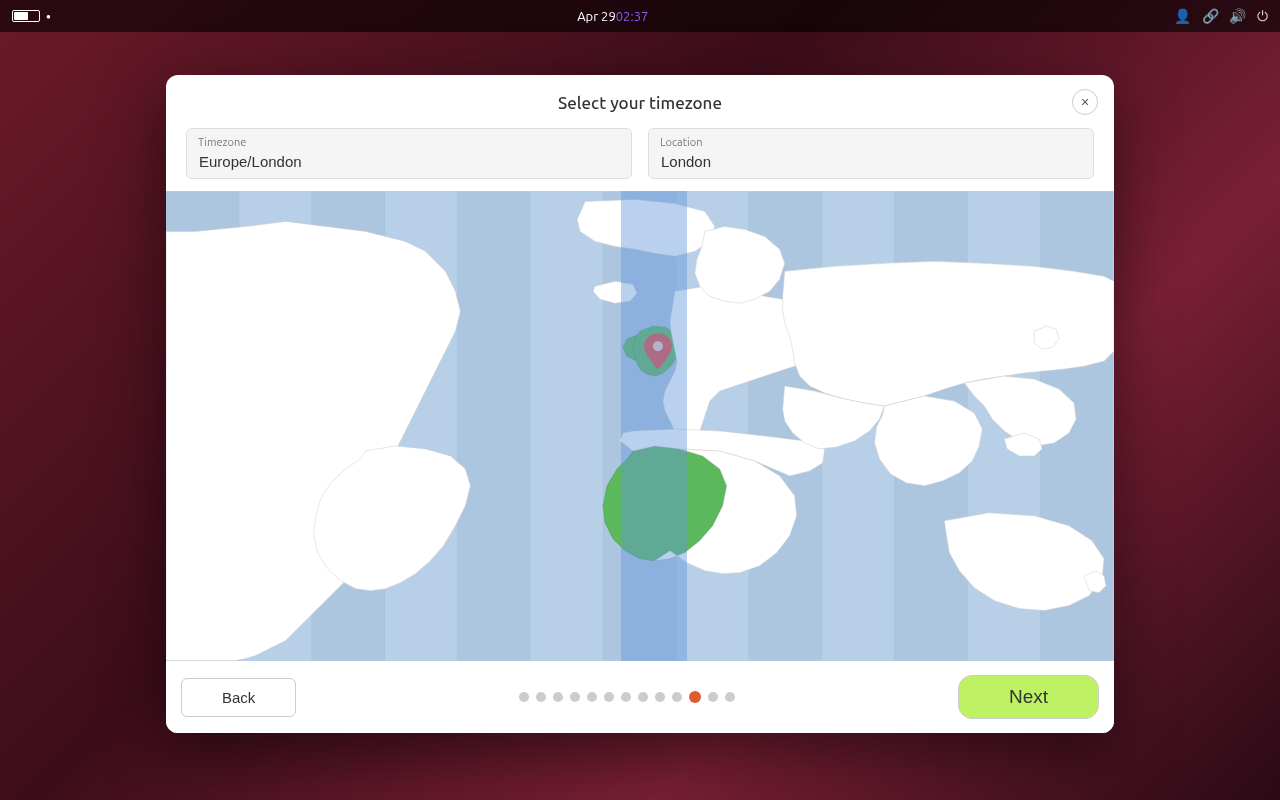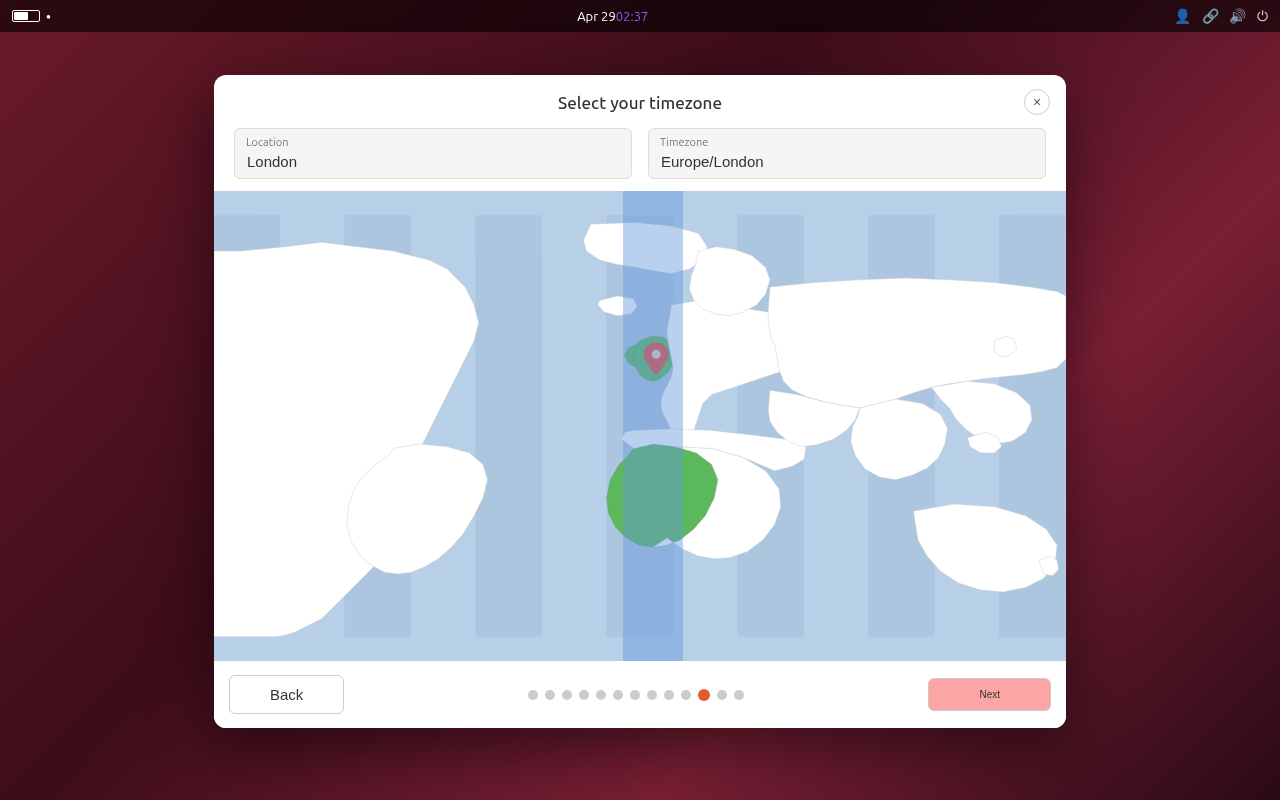--- a/index.html
+++ b/index.html
@@ -65,21 +65,21 @@
       align-items: center;
       gap: 10px;
     }
 
     
     .dialog {
       position: absolute;
       top: 75px;
       left: 50%;
       transform: translateX(-50%);
-      width: 852px;
+      width: 948px;
       background: white;
       border-radius: 12px;
       box-shadow: 0 20px 60px rgba(0,0,0,0.5);
       overflow: hidden;
     }
 
     .dialog-header {
       display: flex;
       align-items: center;
       justify-content: center;
@@ -188,23 +188,23 @@
 
     .dot.active {
       background: #e05c30;
       width: 12px;
       height: 12px;
     }
 
     .btn-next {
       padding: 10px 50px;
       border: 1.5px solid #ccc;
-      border-radius: 6px;
-      background: #fca5a5;
-      font-size: 10px;
+      border-radius: 14px;
+      background: #bef264;
+      font-size: 19px;
       color: #333;
       cursor: pointer;
     }
 
     
     .icon-person {
       font-size: 14px;
       opacity: 0.8;
     }
     .icon-network {
@@ -252,26 +252,26 @@
 
 <div class="dialog">
 
   <div class="dialog-header">
     <span class="dialog-title">Select your timezone</span>
     <button class="dialog-close">×</button>
   </div>
 
   <div class="dialog-fields">
     <div class="field-group">
+      <span class="field-label">Timezone</span>
+      <input class="field-input" type="text" value="Europe/London" style="">
+    </div>
+    <div class="field-group">
       <span class="field-label">Location</span>
       <input class="field-input" type="text" value="London" style="">
-    </div>
-    <div class="field-group">
-      <span class="field-label">Timezone</span>
-      <input class="field-input" type="text" value="Europe/London" style="">
     </div>
   </div>
 
   <div class="map-container">
     
     <div class="tz-strip" style="left: 48%; width: 7%;"></div>
 
     <svg class="map-svg" viewBox="0 0 950 470" xmlns="http://www.w3.org/2000/svg">
 
       <rect width="950" height="470" fill="#b8cfe8"></rect>

